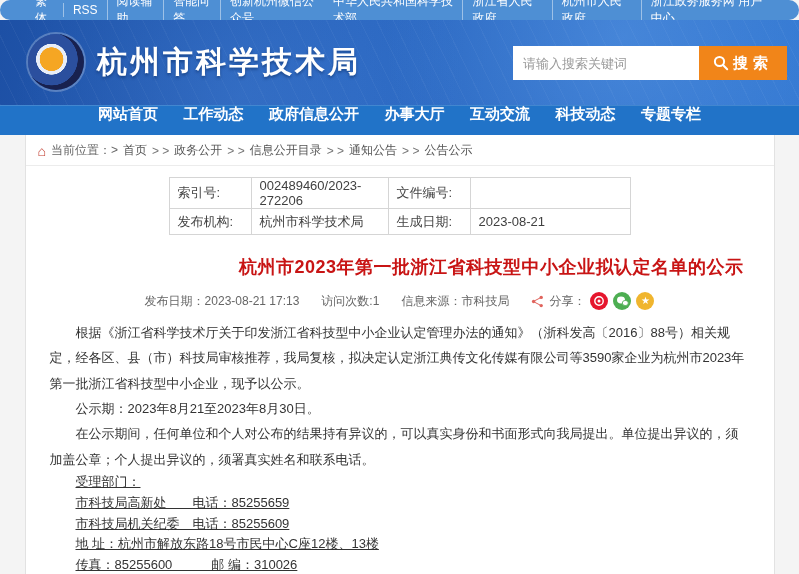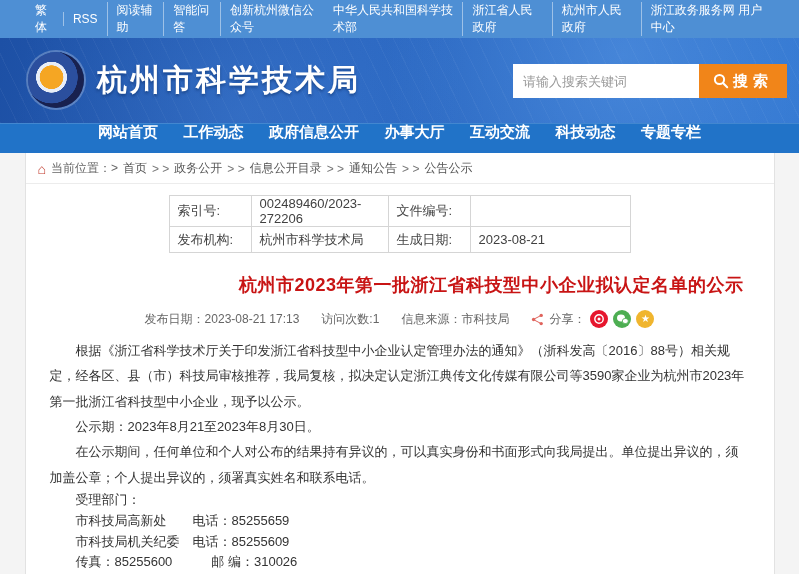--- a/index.html
+++ b/index.html
@@ -1,21 +1,21 @@
 <!DOCTYPE html>
 <html><head>
 <meta charset="utf-8">
 <style>
   * { margin:0; padding:0; box-sizing:border-box; }
   html,body { width:799px; height:574px; overflow:hidden;
     font-family:"Liberation Sans","DejaVu Sans",sans-serif; background:#f4f4f4; }
 
   
-  .topbar { height:38px; background:#4e8fd4; display:flex; justify-content:space-between;
-    align-items:center; padding:8px 26px; }
+  .topbar { height:20px; background:#4e8fd4; display:flex; justify-content:space-between;
+    align-items:center; padding:8px 26px;border-radius:13px; }
   .topbar a { color:#fff; font-size:12px; text-decoration:none; cursor:pointer; }
   .topbar-links { display:flex; align-items:center; }
   .topbar-links a { padding:0 9px; }
   .topbar-links a + a { border-left:1px solid rgba(255,255,255,.45); }
 
   
   .site-header { position:relative; height:85px;
     background:linear-gradient(100deg,#1d50a5 0%,#2a66c0 45%,#3277d1 100%); }
   .site-header::before { content:""; position:absolute; inset:0;
     background:
@@ -64,21 +64,21 @@
     margin-top:13px; font-size:12px; color:#666; }
   .share-group { display:inline-flex; align-items:center; gap:5px; }
   .si { width:18px; height:18px; border-radius:50%; display:inline-flex;
     align-items:center; justify-content:center; cursor:pointer; }
   .si.weibo { background:#e6162d; }
   .si.wechat { background:#4dae52; }
   .si.qzone { background:#f0b52e; color:#fff; font-size:10px; line-height:1; }
 
   .article-body { margin:10px 24px 0; font-size:13px; color:#333; }
   .article-body p { text-indent:2em; line-height:1.95; }
-  .article-body p:nth-of-type(n+4) { line-height:1.6; }
+  .article-body p:nth-of-type(n+4) { line-height:1.6;text-decoration:underline; }
 
   .share-svg, .search-svg { display:block; }
 </style>
 </head>
 <body>
 
 <div class="topbar">
   <div class="topbar-links">
     <a>繁体</a>
     <a>RSS</a>
@@ -185,17 +185,18 @@
     </span>
   </div>
 
   <div class="article-body">
     <p>根据《浙江省科学技术厅关于印发浙江省科技型中小企业认定管理办法的通知》（浙科发高〔2016〕88号）相关规定，经各区、县（市）科技局审核推荐，我局复核，拟决定认定浙江典传文化传媒有限公司等3590家企业为杭州市2023年第一批浙江省科技型中小企业，现予以公示。</p>
     <p>公示期：2023年8月21至2023年8月30日。</p>
     <p>在公示期间，任何单位和个人对公布的结果持有异议的，可以真实身份和书面形式向我局提出。单位提出异议的，须加盖公章；个人提出异议的，须署真实姓名和联系电话。</p>
     <p>受理部门：</p>
     <p>市科技局高新处　　电话：85255659</p>
     <p>市科技局机关纪委　电话：85255609</p>
+    <p>地 址：杭州市解放东路18号市民中心C座12楼、13楼</p>
     <p>传真：85255600　　　邮 编：310026</p>
 
   </div>
 
 </main>
 
 </body></html>

